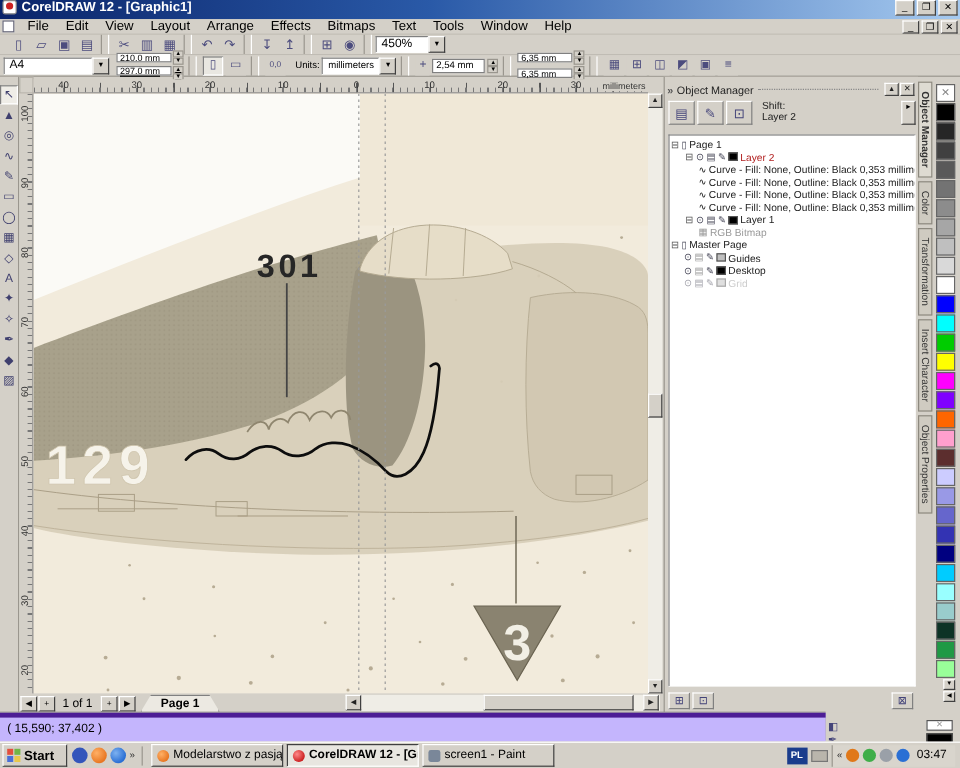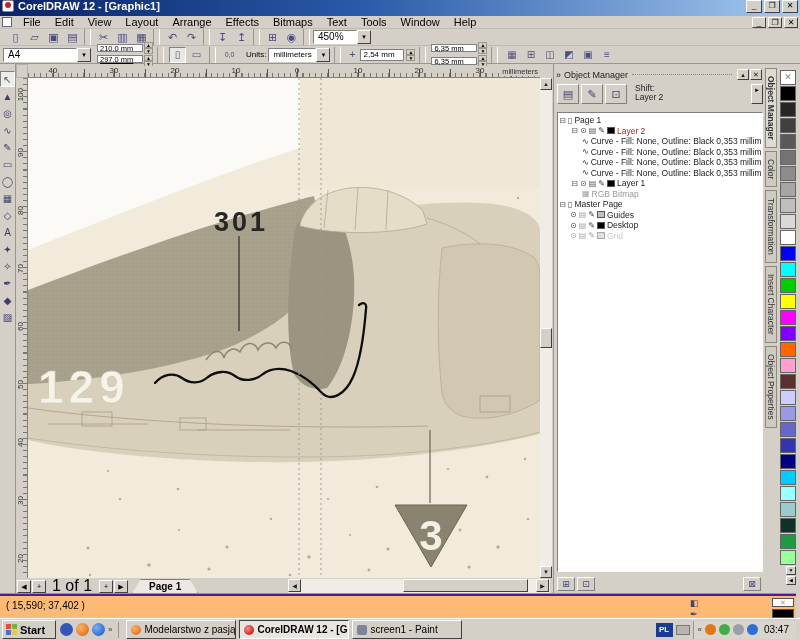--- a/index.html
+++ b/index.html
@@ -49,21 +49,21 @@
   #rcorner{left:16px;top:64px;width:12px;height:14px;background:#d4d0c8;border:1px solid #b5b1a8;}
   
   #canvas{left:28px;top:78px;width:512px;height:500px;background:#f2ebdc;overflow:hidden;}
   
   .scroll{background:#efede6;}
   .sbtn{background:#d4d0c8;border:1px solid;border-color:#fff #404040 #404040 #fff;font-size:6px;color:#222;display:flex;align-items:center;justify-content:center;}
   .sthumb{background:#d4d0c8;border:1px solid;border-color:#fff #404040 #404040 #fff;}
   
   #pagestrip{left:16px;top:578px;width:536px;height:16px;background:#d4d0c8;display:flex;align-items:center;}
   .navbtn{width:14px;height:13px;background:#d4d0c8;border:1px solid;border-color:#fff #404040 #404040 #fff;font-size:7px;text-align:center;line-height:11px;margin-left:1px;}
-  #pagecount{font-size:16px;padding:0 6px;white-space:nowrap;}
+  #pagecount{font-size:10px;padding:0 6px;white-space:nowrap;}
   #pagetab{height:15px;background:#ece9e2;border:1px solid #808080;border-bottom:none;clip-path:polygon(0 100%,9px 0,calc(100% - 9px) 0,100% 100%);padding:1px 16px 0 16px;font-size:10px;font-weight:bold;margin-left:4px;}
   
   #docker{left:553px;top:64px;width:212px;height:530px;background:#d4d0c8;border-left:1px solid #9a968e;}
   #dhead{position:absolute;left:2px;top:4px;width:206px;height:13px;display:flex;align-items:center;font-size:9px;color:#222;}
   #dhead .grip{color:#555;margin-right:3px;font-weight:bold;}
   #dhead .fill-line{flex:1;border-bottom:1px dotted #888;margin:0 4px;height:1px;}
   .dbtn{width:12px;height:11px;background:#d4d0c8;border:1px solid;border-color:#fff #404040 #404040 #fff;font-size:7px;line-height:9px;text-align:center;margin-left:1px;}
   #dtools{position:absolute;left:3px;top:20px;width:206px;height:26px;display:flex;align-items:flex-start;}
   .dtool{width:22px;height:20px;background:#d4d0c8;border:1px solid;border-color:#fff #808080 #808080 #fff;display:flex;align-items:center;justify-content:center;font-size:11px;color:#44447a;margin-right:2px;}
   #layerinfo{font-size:8.5px;line-height:9px;margin-left:6px;color:#222;}
@@ -84,21 +84,21 @@
   
   #dtabs{left:765px;top:68px;width:12px;height:520px;}
   .dtab{writing-mode:vertical-rl;font-size:8.5px;color:#333;background:#cfcbc1;border:1px solid #8d897f;padding:7px 0;text-align:center;width:12px;margin-bottom:3px;display:flex;align-items:center;}
   .dtab.active{background:#dedbd2;font-weight:bold;}
   
   #palette{left:779px;top:70px;width:19px;height:524px;}
   .pswatch{width:16px;height:15px;border:1px solid #666;margin:0 0 1px 1px;}
   .pswatch.none{background:#fff;position:relative;font-size:9px;color:#888;text-align:center;line-height:13px;}
   .palbtn{width:10px;height:9px;background:#d4d0c8;border:1px solid;border-color:#fff #404040 #404040 #fff;font-size:5px;line-height:7px;text-align:center;margin:1px 0 0 7px;}
   
-  #statusbar{left:0;top:594px;width:796px;height:24px;background:#fdba74;border-top:2px solid #4c1d95;box-shadow:0 -1px 0 #9a968e;font-size:10px;}
+  #statusbar{left:0;top:594px;width:688px;height:24px;background:#c4b5fd;border-top:4px solid #4c1d95;box-shadow:0 -1px 0 #9a968e;font-size:10px;}
   #coords{position:absolute;left:6px;top:4px;white-space:nowrap;}
   #hint{position:absolute;left:72px;top:4px;width:580px;white-space:nowrap;overflow:hidden;}
   .stico{position:absolute;font-size:9px;color:#44447a;}
   .stswatch{position:absolute;left:772px;width:22px;height:9px;border:1px solid #555;background:#fff;font-size:7px;line-height:7px;text-align:center;color:#999;}
   
   #taskbar{left:0;top:618px;width:800px;height:22px;background:#d4d0c8;border-top:1px solid #fff;display:flex;align-items:center;}
   #startbtn{width:54px;height:19px;margin-left:2px;background:#d4d0c8;border:1px solid;border-color:#fff #404040 #404040 #fff;display:flex;align-items:center;padding:0 3px;gap:3px;}
   #startbtn .flag{display:grid;grid-template-columns:5px 5px;grid-template-rows:5px 5px;gap:1px;}
   #startbtn .flag span{display:block;}
   #startbtn b{font-size:11px;}

